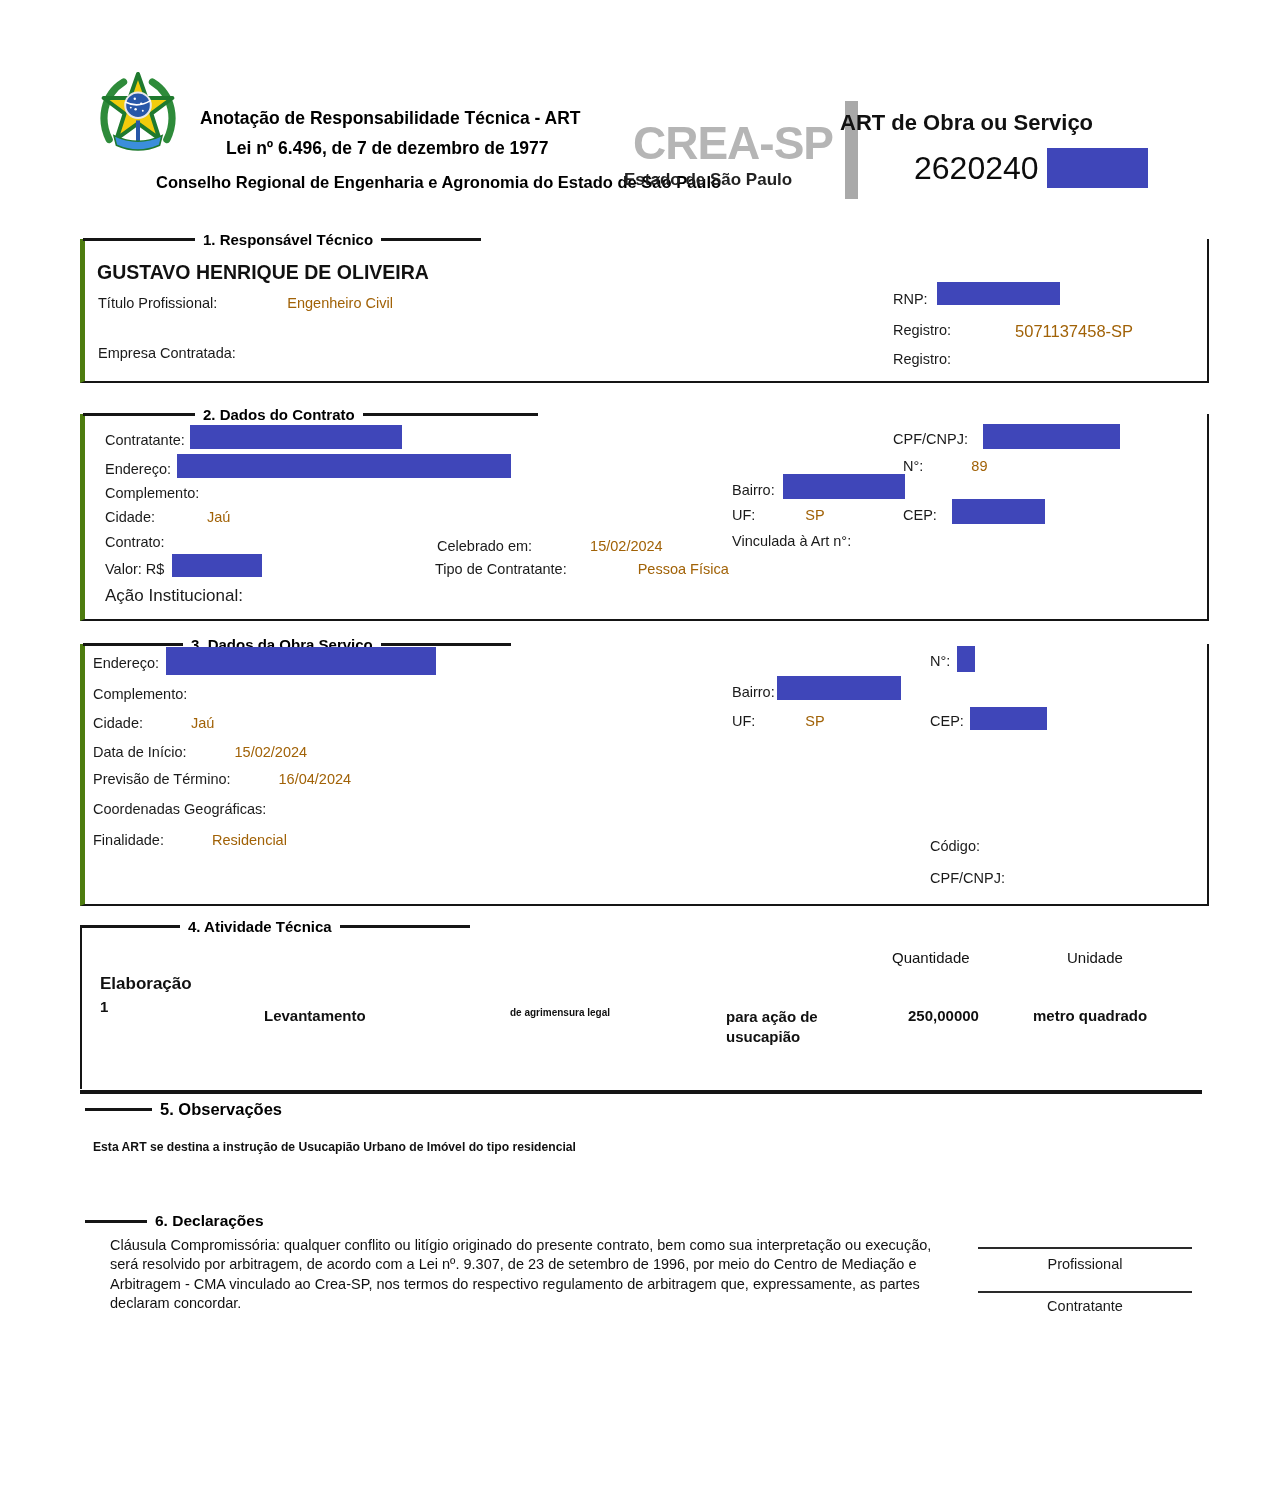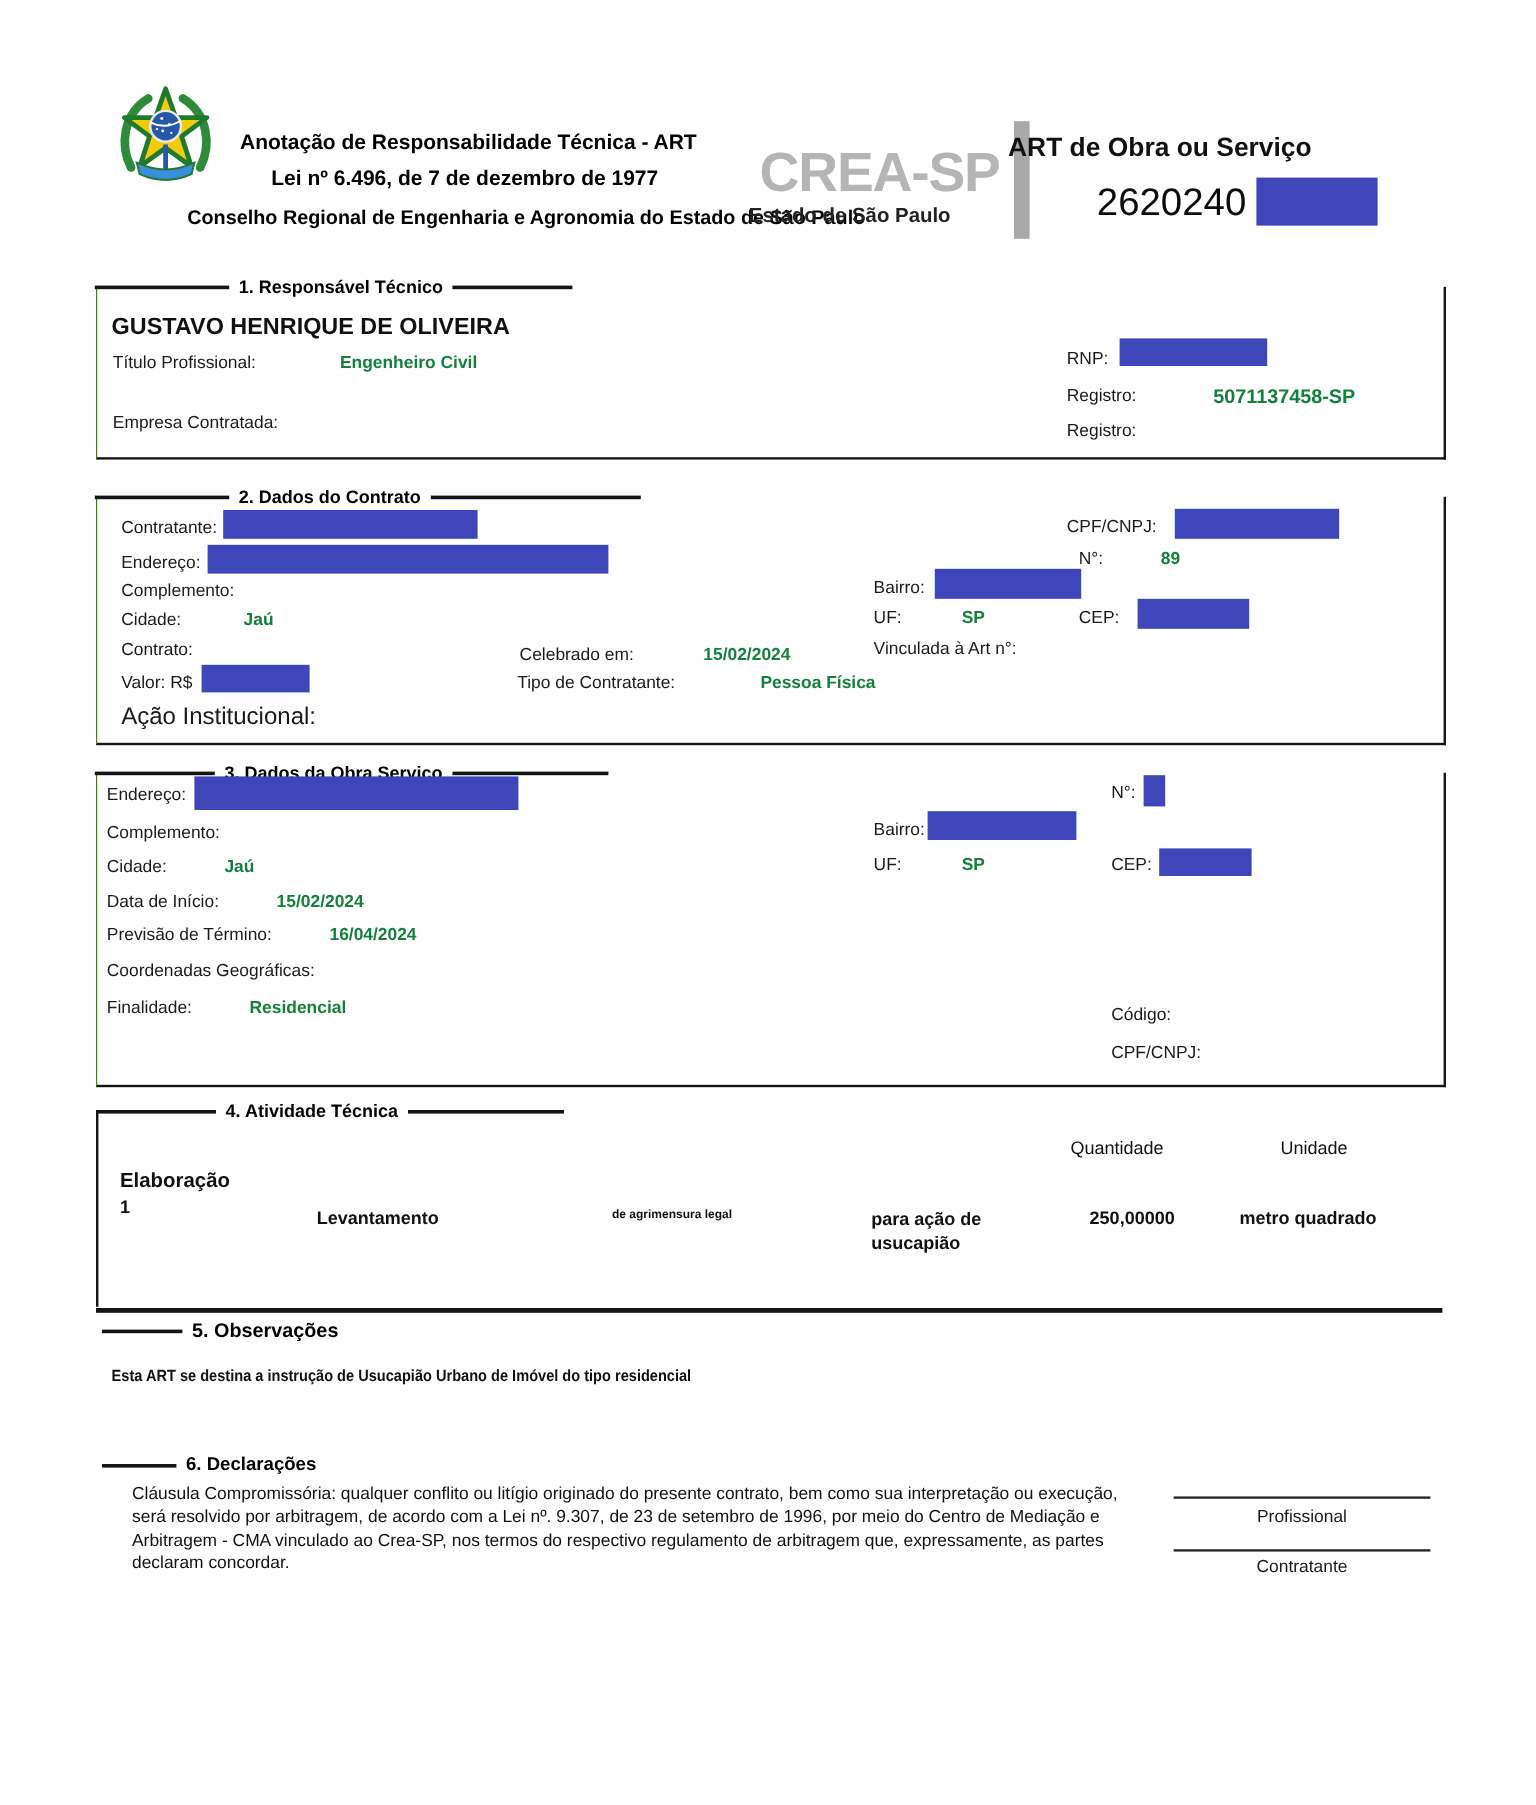--- a/index.html
+++ b/index.html
@@ -1,22 +1,22 @@
 <!DOCTYPE html>
 <html><head>
 <meta charset="utf-8">
 <style>
   html,body{margin:0;padding:0;background:#fff;}
   #page{position:relative;width:1280px;height:1504px;background:#ffffff;overflow:hidden;
         font-family:"Liberation Sans","DejaVu Sans",sans-serif;color:#111;margin-top:46px;}
   .abs{position:absolute;white-space:nowrap;}
   .row{display:flex;align-items:flex-start;gap:42px;}
   .lbl{font-size:14.5px;color:#1a1a1a;}
-  .val{font-size:14.5px;font-weight:bold;color:#15803d;}
-  .box{position:absolute;border-left:1px solid #4d7c0f;border-right:2px solid #151515;border-bottom:2px solid #151515;}
+  .val{font-size:14.5px;font-weight:normal;color:#a16207;}
+  .box{position:absolute;border-left:5px solid #4d7c0f;border-right:2px solid #151515;border-bottom:2px solid #151515;}
   .box-noright{position:absolute;border-left:2px solid #151515;}
   .legend{position:absolute;left:-2px;top:-9px;display:flex;align-items:center;height:18px;}
   .ldash{height:3px;background:#151515;}
   .ltitle{font-weight:bold;font-size:15px;padding:0 8px;white-space:nowrap;color:#000;}
   .red{position:absolute;background:#3f46b9;}
   .hdr-b{font-weight:bold;color:#000;}
   .sec-head{position:absolute;display:flex;align-items:center;}
   .condensed{transform:scaleX(0.9);transform-origin:left top;}
   .sig-line{position:absolute;height:2px;background:#2a2a2a;}
   .sig-lbl{position:absolute;text-align:center;font-size:14.5px;color:#1a1a1a;}
@@ -96,21 +96,21 @@
     <div class="abs row" style="left:352px;top:124px;">
       <span class="lbl">Celebrado em:</span>
       <span class="val" style="margin-left:16px;">15/02/2024</span>
     </div>
     <div class="abs lbl" style="left:20px;top:147px;">Valor: R$</div>
     <div class="red" style="left:87px;top:140px;width:90px;height:23px;"></div>
     <div class="abs row" style="left:350px;top:147px;">
       <span class="lbl">Tipo de Contratante:</span>
       <span class="val" style="margin-left:5px;padding-left:24px;">Pessoa Física</span>
     </div>
-    <div class="abs lbl" style="left:20px;top:172px;font-size:20px;">Ação Institucional:</div>
+    <div class="abs lbl" style="left:20px;top:172px;font-size:17px;">Ação Institucional:</div>
     <div class="abs lbl" style="left:808px;top:17px;">CPF/CNPJ:</div>
     <div class="red" style="left:898px;top:10px;width:137px;height:25px;"></div>
     <div class="abs row" style="left:818px;top:44px;">
       <span class="lbl">N°:</span>
       <span class="val" style="margin-left:6px;">89</span>
     </div>
     <div class="abs lbl" style="left:647px;top:68px;">Bairro:</div>
     <div class="red" style="left:698px;top:60px;width:122px;height:25px;"></div>
     <div class="abs row" style="left:647px;top:93px;">
       <span class="lbl">UF:</span>

